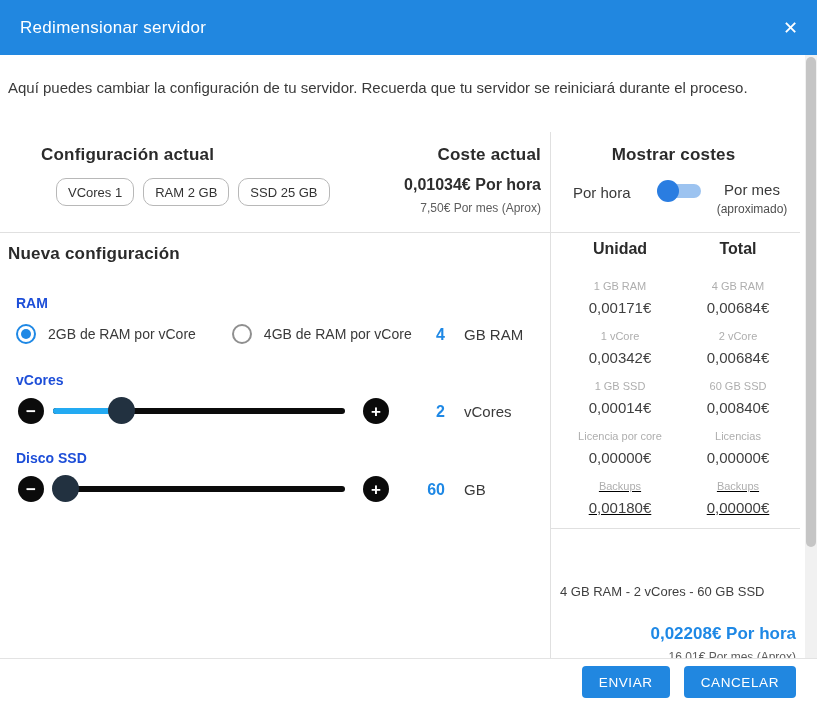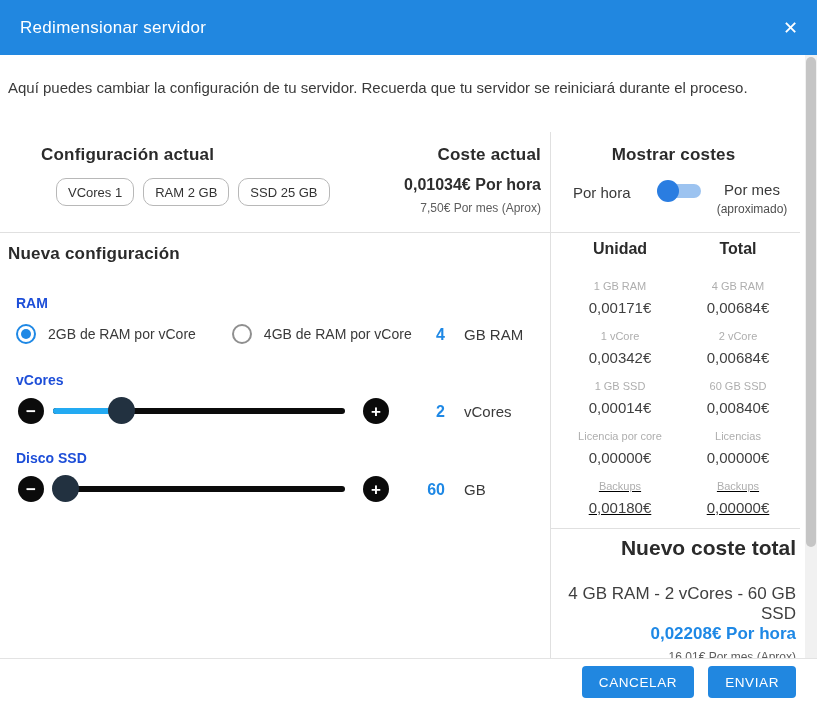--- a/index.html
+++ b/index.html
@@ -77,21 +77,21 @@
   .col-head.unidad { left:560px; width:120px; }
   .col-head.total { left:680px; width:116px; }
 
   .cost-col { position:absolute; width:120px; text-align:center; }
   .cc-label { font-size:11px; color:#aeaeae; height:16px; }
   .cc-value { font-size:15px; color:#3f3f3f; margin-top:3px; }
   .u-col { left:560px; } .t-col { left:680px; width:116px; }
   .row-0 { top:280px; } .row-1 { top:330px; } .row-2 { top:380px; } .row-3 { top:430px; } .row-4 { top:480px;text-decoration:underline; }
 
   .ntotal-head { position:absolute; top:536px; left:560px; right:21px; text-align:right; font-size:21px; font-weight:700; color:#2b2b2b; }
-  .ntotal-sum { position:absolute; top:584px; left:560px; right:21px; text-align:right; font-size:17px; color:#3f3f3f; }
+  .ntotal-sum { position:absolute; top:584px; left:560px; right:21px; text-align:left; font-size:13px; color:#3f3f3f; }
   .ntotal-hour { position:absolute; top:624px; left:560px; right:21px; text-align:right; font-size:17px; font-weight:700; color:#1e88e5; }
   .ntotal-month { position:absolute; top:650px; left:560px; right:21px; text-align:right; font-size:12px; color:#5d5d5d; }
 
   
   .sbar { position:absolute; right:0; top:55px; bottom:47px; width:12px; background:#f1f1f1; }
   .sthumb { position:absolute; left:1px; top:2px; width:10px; height:490px; border-radius:5px; background:#c5c5c5; cursor:pointer; }
 
   
   .footer { position:absolute; left:0; right:0; bottom:0; height:47px; background:#fff; border-top:1px solid #e3e3e3; display:flex; align-items:center; justify-content:flex-end; gap:14px; padding-right:21px; z-index:5; }
   .btn { height:32px; padding:0 17px; background:#2187e0; color:#fff; border:none; border-radius:4px; font-family:"Liberation Sans", sans-serif; font-size:13.5px; letter-spacing:.6px; cursor:pointer; }
@@ -207,27 +207,26 @@
     <div class="cc-label">Backups</div>
     <div class="cc-value">0,00180€</div>
   </div>
   <div class="cost-col t-col row-4">
     <div class="cc-label">Backups</div>
     <div class="cc-value">0,00000€</div>
   </div>
 
   <div class="div-h2"></div>
 
-  <div class="ntotal-head">Nuevo coste total</div>
   <div class="ntotal-sum">4 GB RAM - 2 vCores - 60 GB SSD</div>
   <div class="ntotal-hour">0,02208€ Por hora</div>
   <div class="ntotal-month">16,01€ Por mes (Aprox)</div>
 
   <div class="sbar">
     <div class="sthumb"></div>
   </div>
 
   <div class="footer">
+    <button class="btn">ENVIAR</button>
     <button class="btn">CANCELAR</button>
-    <button class="btn">ENVIAR</button>
   </div>
 
 </div>
 
 </body></html>

